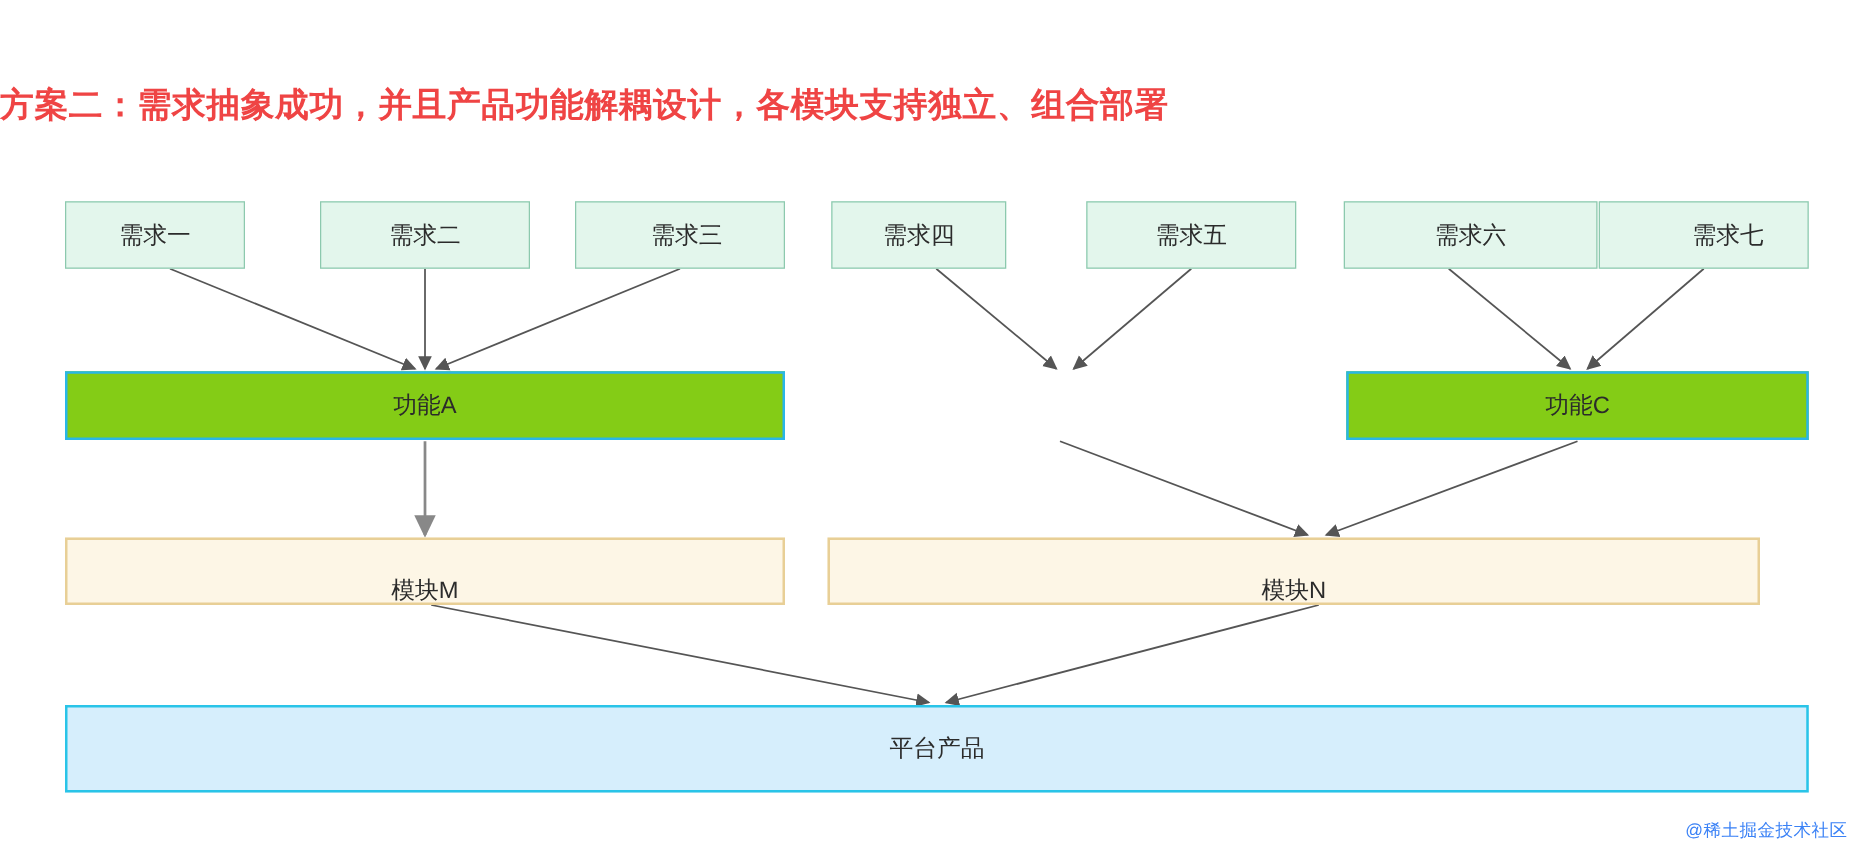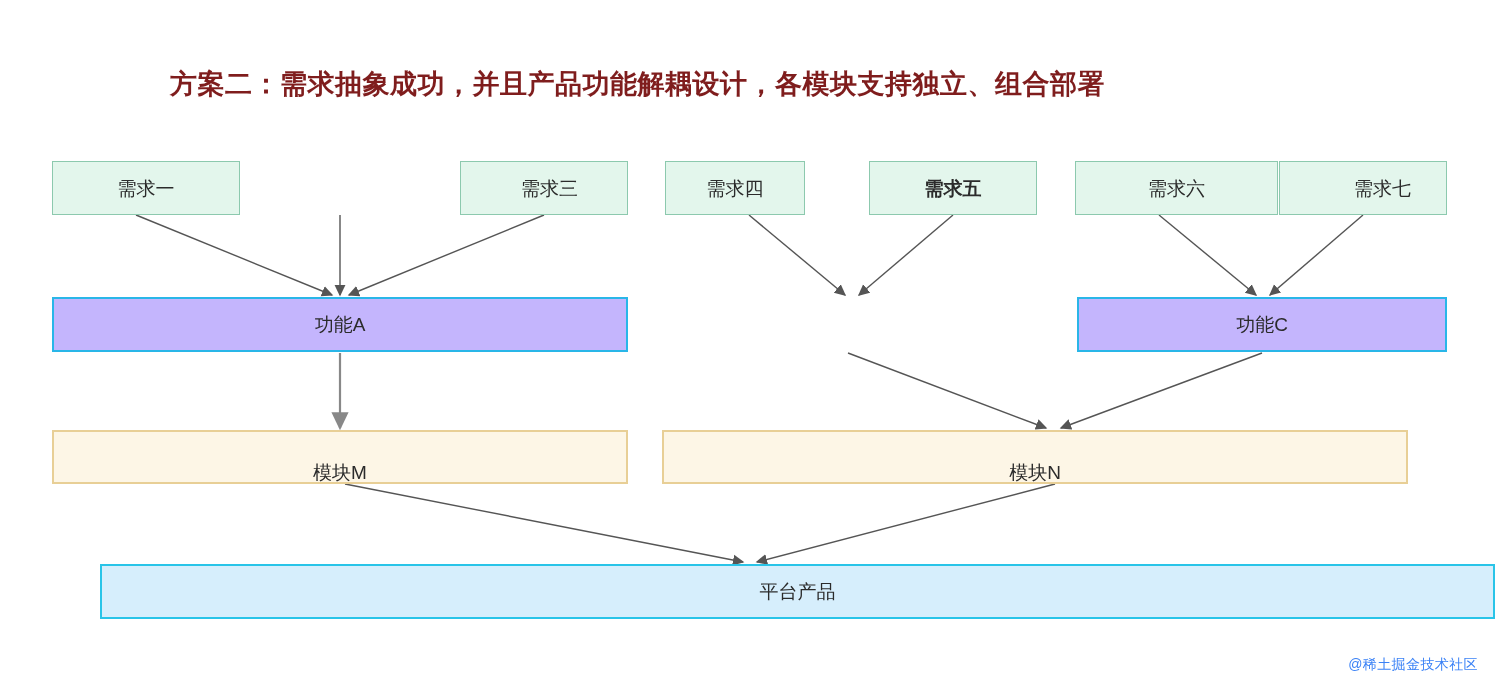--- a/index.html
+++ b/index.html
@@ -18,24 +18,23 @@
     height: 692px;
     background: #ffffff;
   }
 
   
   #diagram-title {
     position: absolute;
     left: 0;
     top: 66px;
     width: 1275px;
-    text-align: center;
     font-size: 27px;
     font-weight: bold;
-    color: #7f1d1d;
+    color: #ef4444;
     letter-spacing: 0.5px;
     white-space: nowrap;
   }
 
   
   #arrow-layer {
     position: absolute;
     left: 0;
     top: 0;
     width: 1500px;
@@ -56,37 +55,36 @@
     white-space: nowrap;
   }
 
   .node.req {
     background: #e3f6ec;
     border: 1.6px solid #8cc9ae;
     height: 54px;
   }
 
   .node.func {
-    background: #c4b5fd;
+    background: #84cc16;
     border: 2.4px solid #29b6e8;
     height: 55px;
   }
 
   .node.module {
     background: #fdf6e6;
     border: 2px solid #e8cf96;
     height: 54px;
     align-items: flex-end;
   }
 
   .node.platform {
     background: #d6eefc;
     border: 2.4px solid #29c4e8;
-    height: 55px;
-    margin-left: 48px;
+    height: 70px;
   }
 
   
   #watermark {
     position: absolute;
     right: 22px;
     bottom: 18px;
     z-index: 3;
     font-size: 14px;
     color: #3b82f6;
@@ -119,30 +117,33 @@
         <line x1="1159" y1="215" x2="1256" y2="295" stroke="#555555" stroke-width="1.4" marker-end="url(#ah)"></line>
         <line x1="1363" y1="215" x2="1270" y2="295" stroke="#555555" stroke-width="1.4" marker-end="url(#ah)"></line>
         <line x1="340" y1="353" x2="340" y2="428" stroke="#888888" stroke-width="2.2" marker-end="url(#ah-gray)"></line>
         <line x1="848" y1="353" x2="1046" y2="428" stroke="#555555" stroke-width="1.4" marker-end="url(#ah)"></line>
         <line x1="1262" y1="353" x2="1061" y2="428" stroke="#555555" stroke-width="1.4" marker-end="url(#ah)"></line>
         <line x1="345" y1="484" x2="743" y2="562" stroke="#555555" stroke-width="1.4" marker-end="url(#ah)"></line>
         <line x1="1055" y1="484" x2="757" y2="562" stroke="#555555" stroke-width="1.4" marker-end="url(#ah)"></line>
       </g>
   </svg>
 
-  <div class="node req" style="left: 52px; top: 161px; width: 188px;">
+  <div class="node req" style="left: 52px; top: 161px; width: 144px;">
     <span>需求一</span>
+  </div>
+  <div class="node req" style="left: 256px; top: 161px; width: 168px;">
+    <span>需求二</span>
   </div>
   <div class="node req" style="left: 460px; top: 161px; width: 168px; padding-left: 11px;">
     <span>需求三</span>
   </div>
   <div class="node req" style="left: 665px; top: 161px; width: 140px;">
     <span>需求四</span>
   </div>
-  <div class="node req" style="left: 869px; top: 161px; width: 168px; font-weight: bold;">
+  <div class="node req" style="left: 869px; top: 161px; width: 168px;">
     <span>需求五</span>
   </div>
   <div class="node req" style="left: 1075px; top: 161px; width: 203px;">
     <span>需求六</span>
   </div>
   <div class="node req" style="left: 1279px; top: 161px; width: 168px; padding-left: 39px;">
     <span>需求七</span>
   </div>
 
   <div class="node func" style="left: 52px; top: 297px; width: 576px;">

